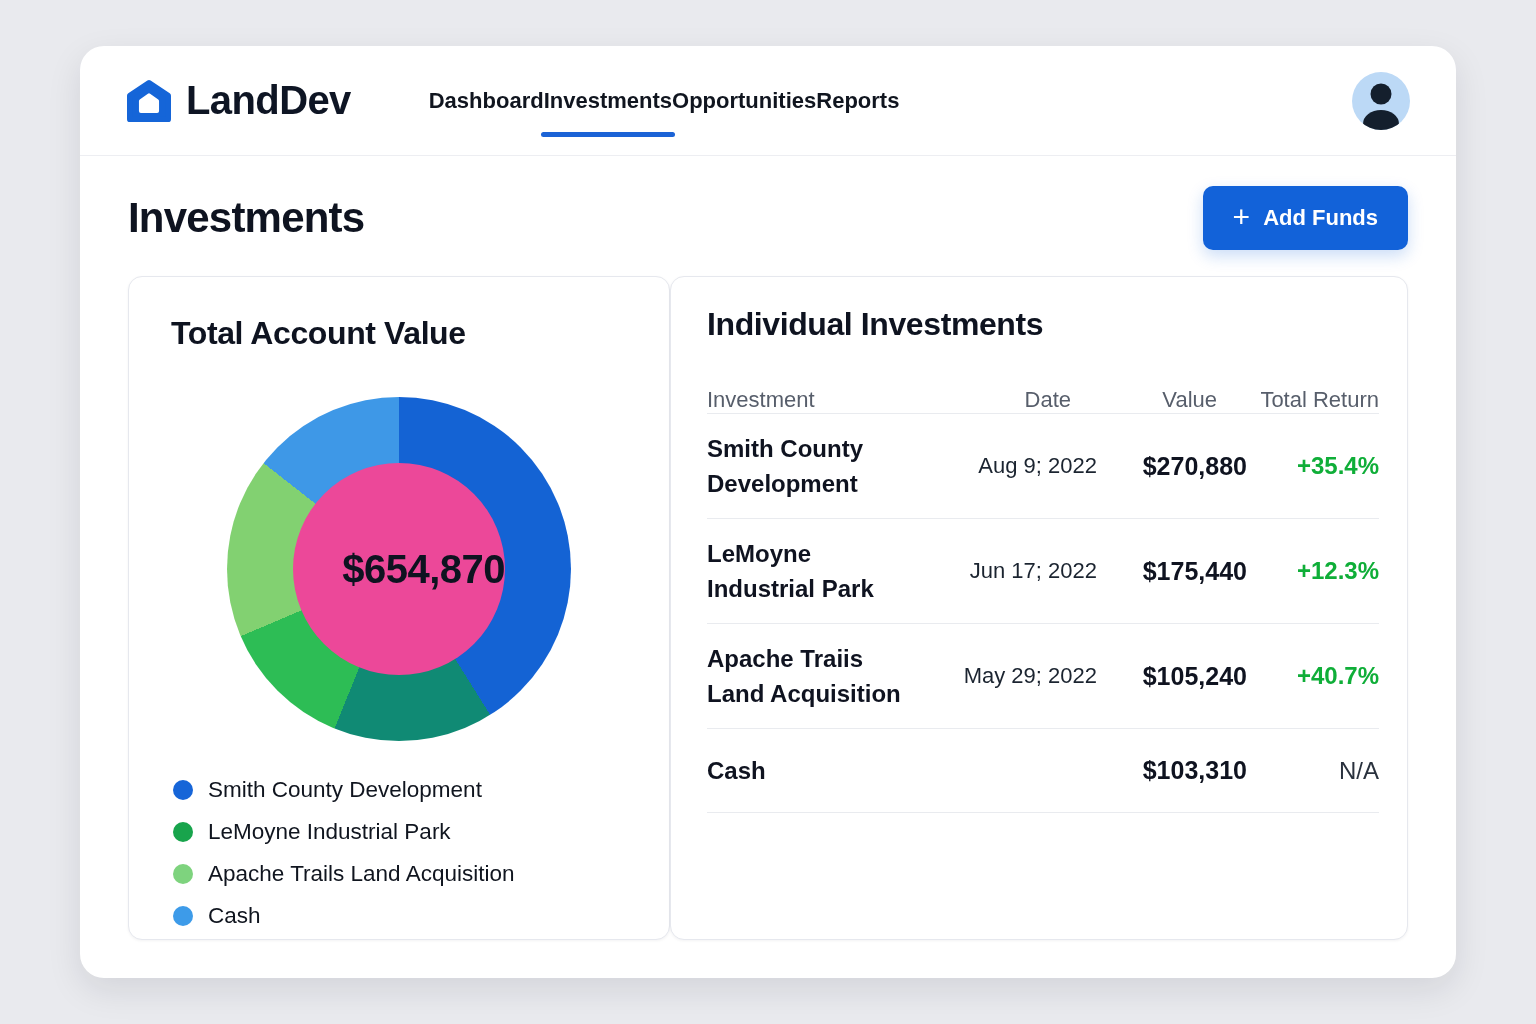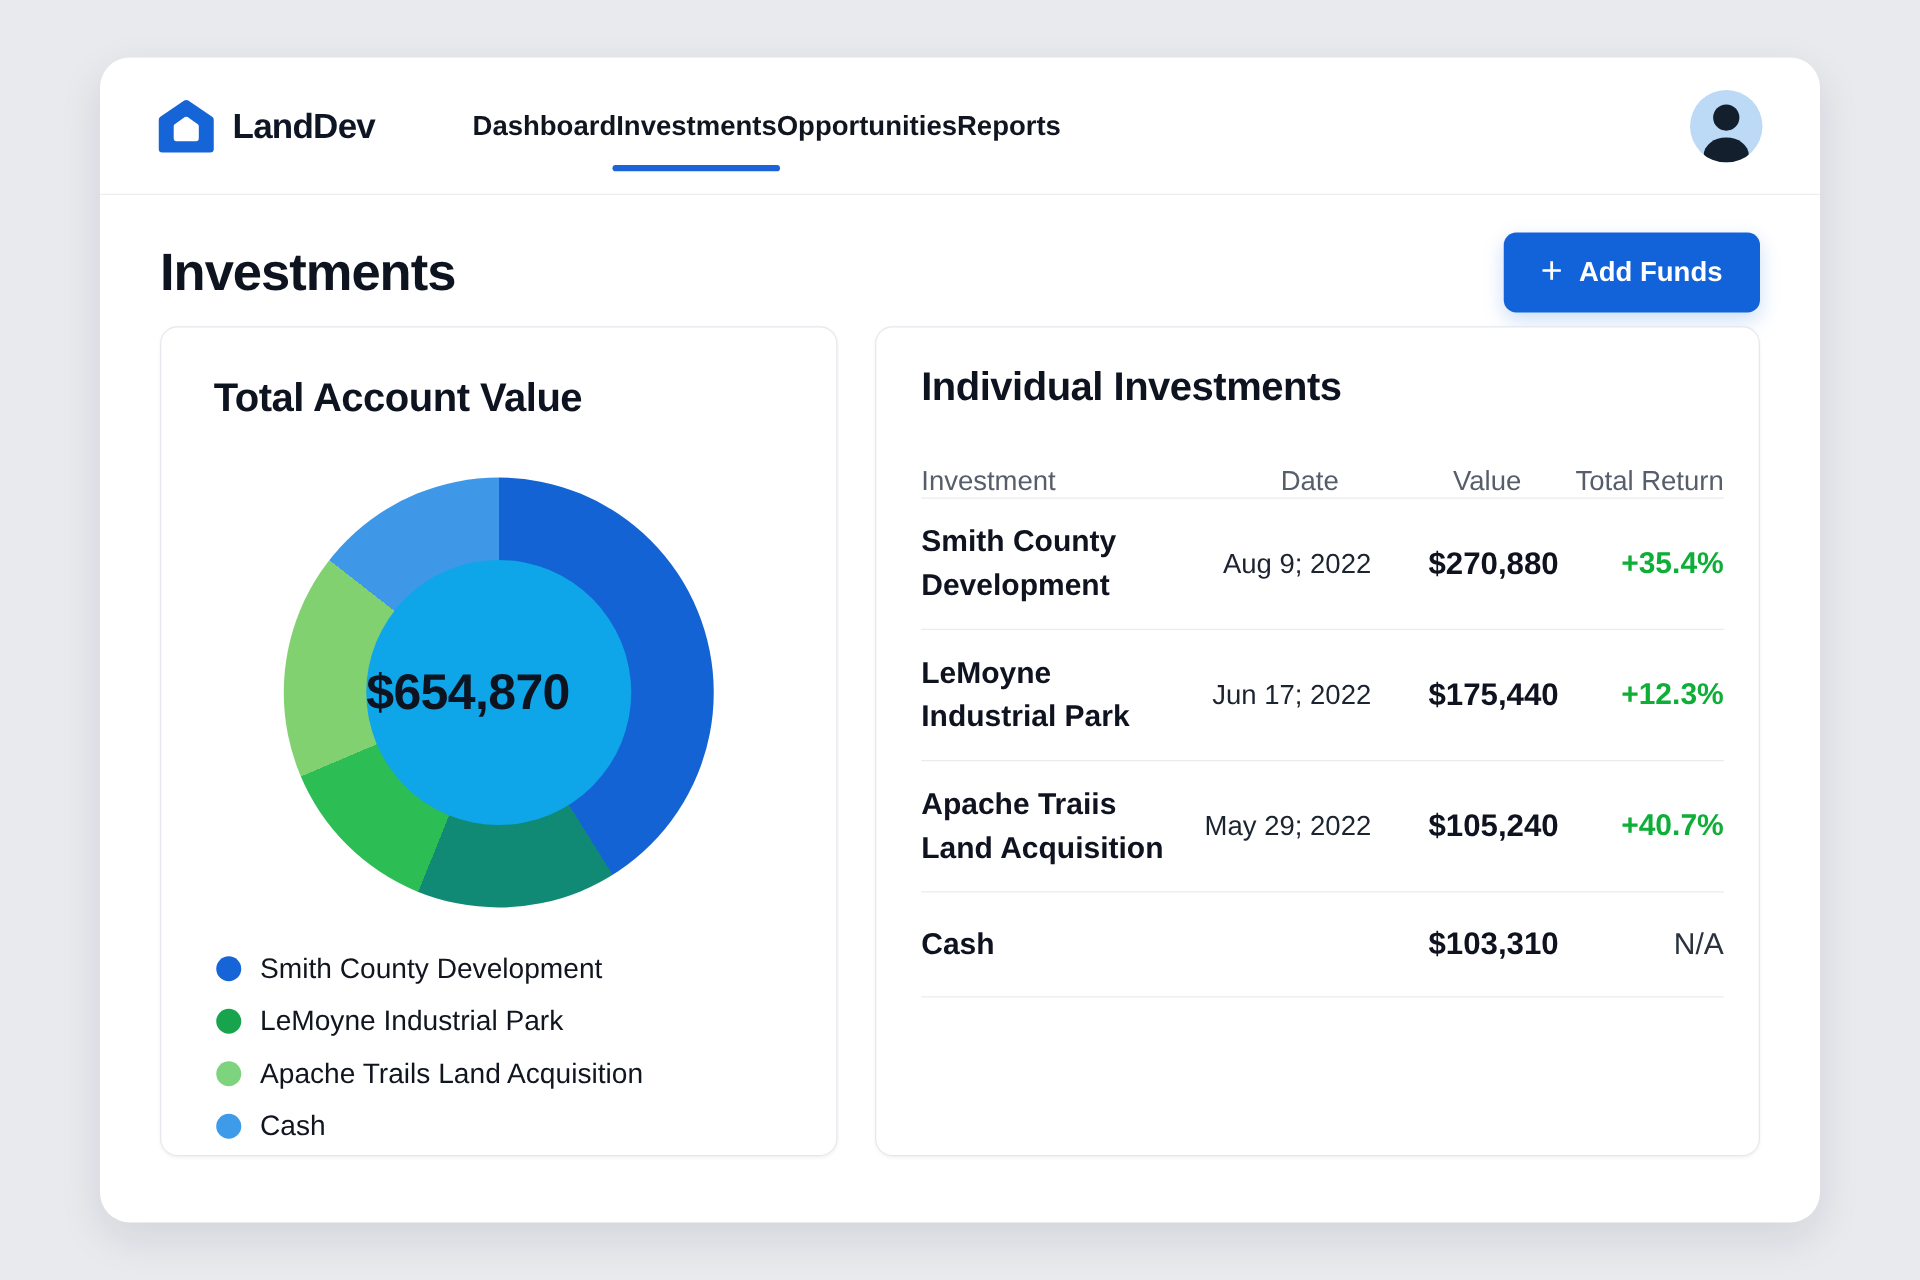--- a/index.html
+++ b/index.html
@@ -14,21 +14,21 @@
     position:absolute; left:80px; top:46px; width:1376px; height:932px;
     background:#ffffff; border-radius:24px;
     box-shadow:0 12px 34px rgba(15,23,42,.10);
   }
   
   .hdr {
     height:110px; display:flex; align-items:center;
     padding:0 46px; border-bottom:1px solid #edeef2;
   }
   .brand { display:flex; align-items:center; gap:14px; }
-  .brand-name { font-size:28px; font-weight:800; letter-spacing:-.6px; color:#0e1524; }
+  .brand-name { font-size:40px; font-weight:800; letter-spacing:-.6px; color:#0e1524; }
   .nav { display:flex; margin-left:78px; }
   .nav-item {
     font-size:22px; font-weight:600; color:#10151f; cursor:pointer;
     position:relative; padding:6px 0;
   }
   .nav-item.active::after {
     content:""; position:absolute; left:-3px; right:-3px; bottom:-17px;
     height:5px; border-radius:3px; background:#1b63d6;
   }
   .avatar {
@@ -41,35 +41,35 @@
   .title-row { margin-top:30px; display:flex; align-items:center; justify-content:space-between; }
   .page-title { font-size:42px; font-weight:800; letter-spacing:-.8px; color:#0e1320; }
   .btn-primary {
     height:64px; padding:0 30px; border:none; border-radius:10px;
     background:#1262d9; color:#fff; font-family:inherit;
     font-size:22px; font-weight:600; display:flex; align-items:center; gap:13px;
     cursor:pointer; box-shadow:0 6px 16px rgba(18,98,217,.22);
   }
   .btn-primary .plus { font-size:30px; font-weight:400; line-height:1; margin-top:-3px; }
   
-  .cards { margin-top:11px; display:flex; gap:30px; }
+  .cards { margin-top:26px; display:flex; }
   .panel {
     background:#fff; border:1px solid #e6e8ee; border-radius:14px;
     box-shadow:0 1px 3px rgba(16,24,40,.05); height:664px;
   }
   .panel-left { width:542px; padding:34px 42px 0 42px; }
   .panel-right { flex:1; padding:25px 28px 0 36px; }
   .panel-title { font-size:32px; font-weight:800; letter-spacing:-.4px; color:#0e1320; line-height:44px; }
   
   .donut-wrap { width:344px; height:344px; margin:42px auto 0 auto; position:relative; }
   .donut { width:344px; height:344px; border-radius:50%; }
   .donut-hole {
     position:absolute; left:50%; top:50%; transform:translate(-50%,-50%);
-    width:212px; height:212px; background:#0ea5e9; border-radius:50%;
-    display:flex; align-items:center; justify-content:flex-start;
+    width:212px; height:212px; background:#ec4899; border-radius:50%;
+    display:flex; align-items:center; justify-content:flex-end;
   }
   .donut-total { font-size:40px; font-weight:700; letter-spacing:-.5px; color:#0e1320; }
   .legend { margin:28px 0 0 2px; }
   .legend-item { display:flex; align-items:center; gap:15px; height:42px; }
   .legend-dot { width:20px; height:20px; border-radius:50%; flex:0 0 auto; }
   .legend-label { font-size:22.5px; color:#10151f; }
   
   .thead {
     margin-top:24px; height:44px; display:flex; align-items:flex-end;
     border-bottom:1px solid #e9ebef; color:#575e6b; font-size:22px;

